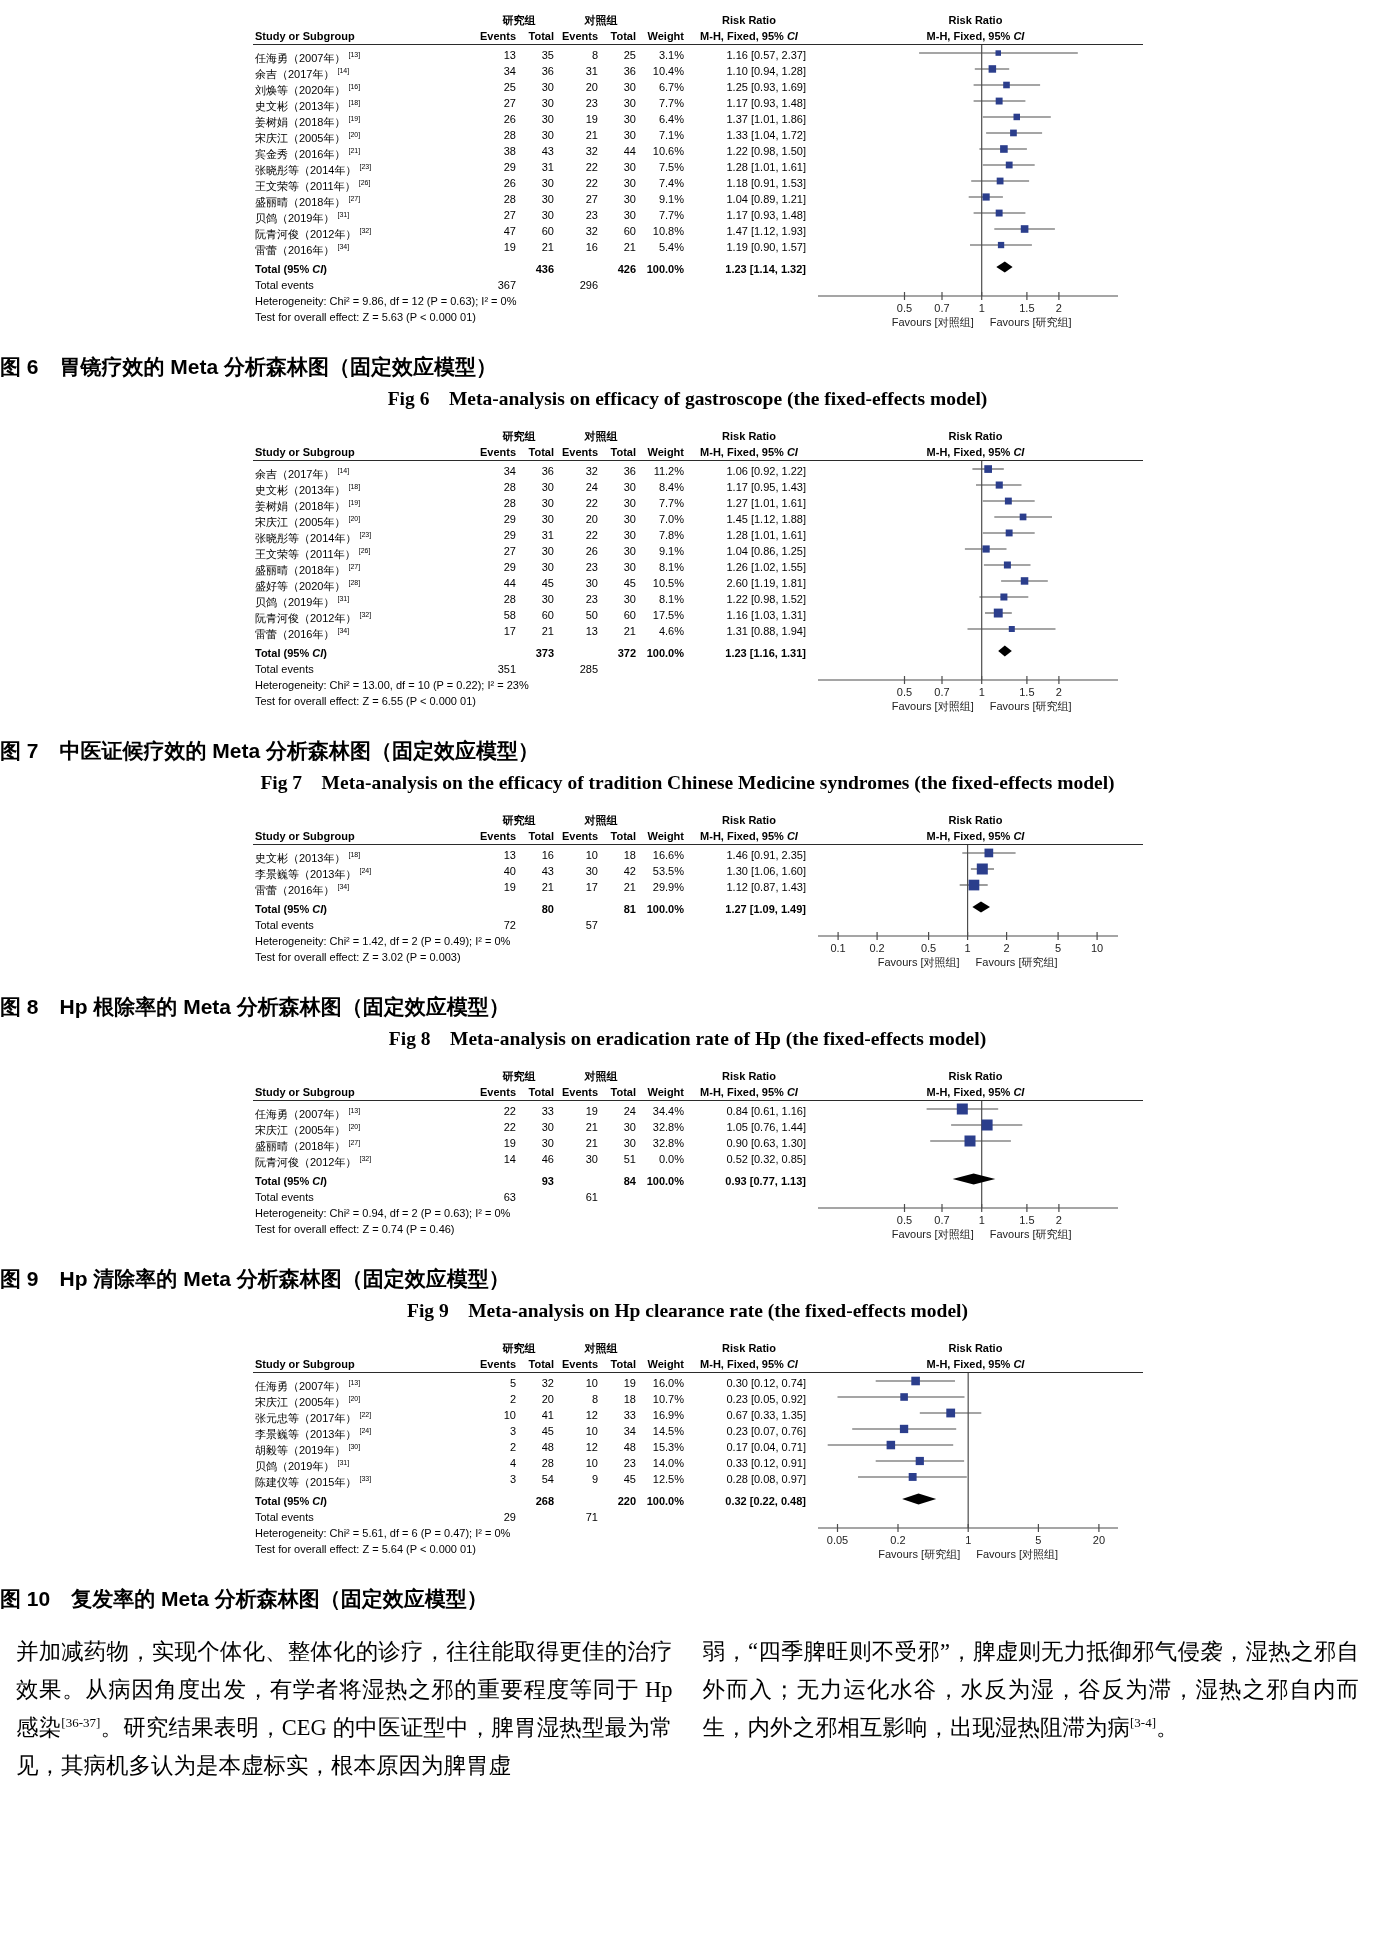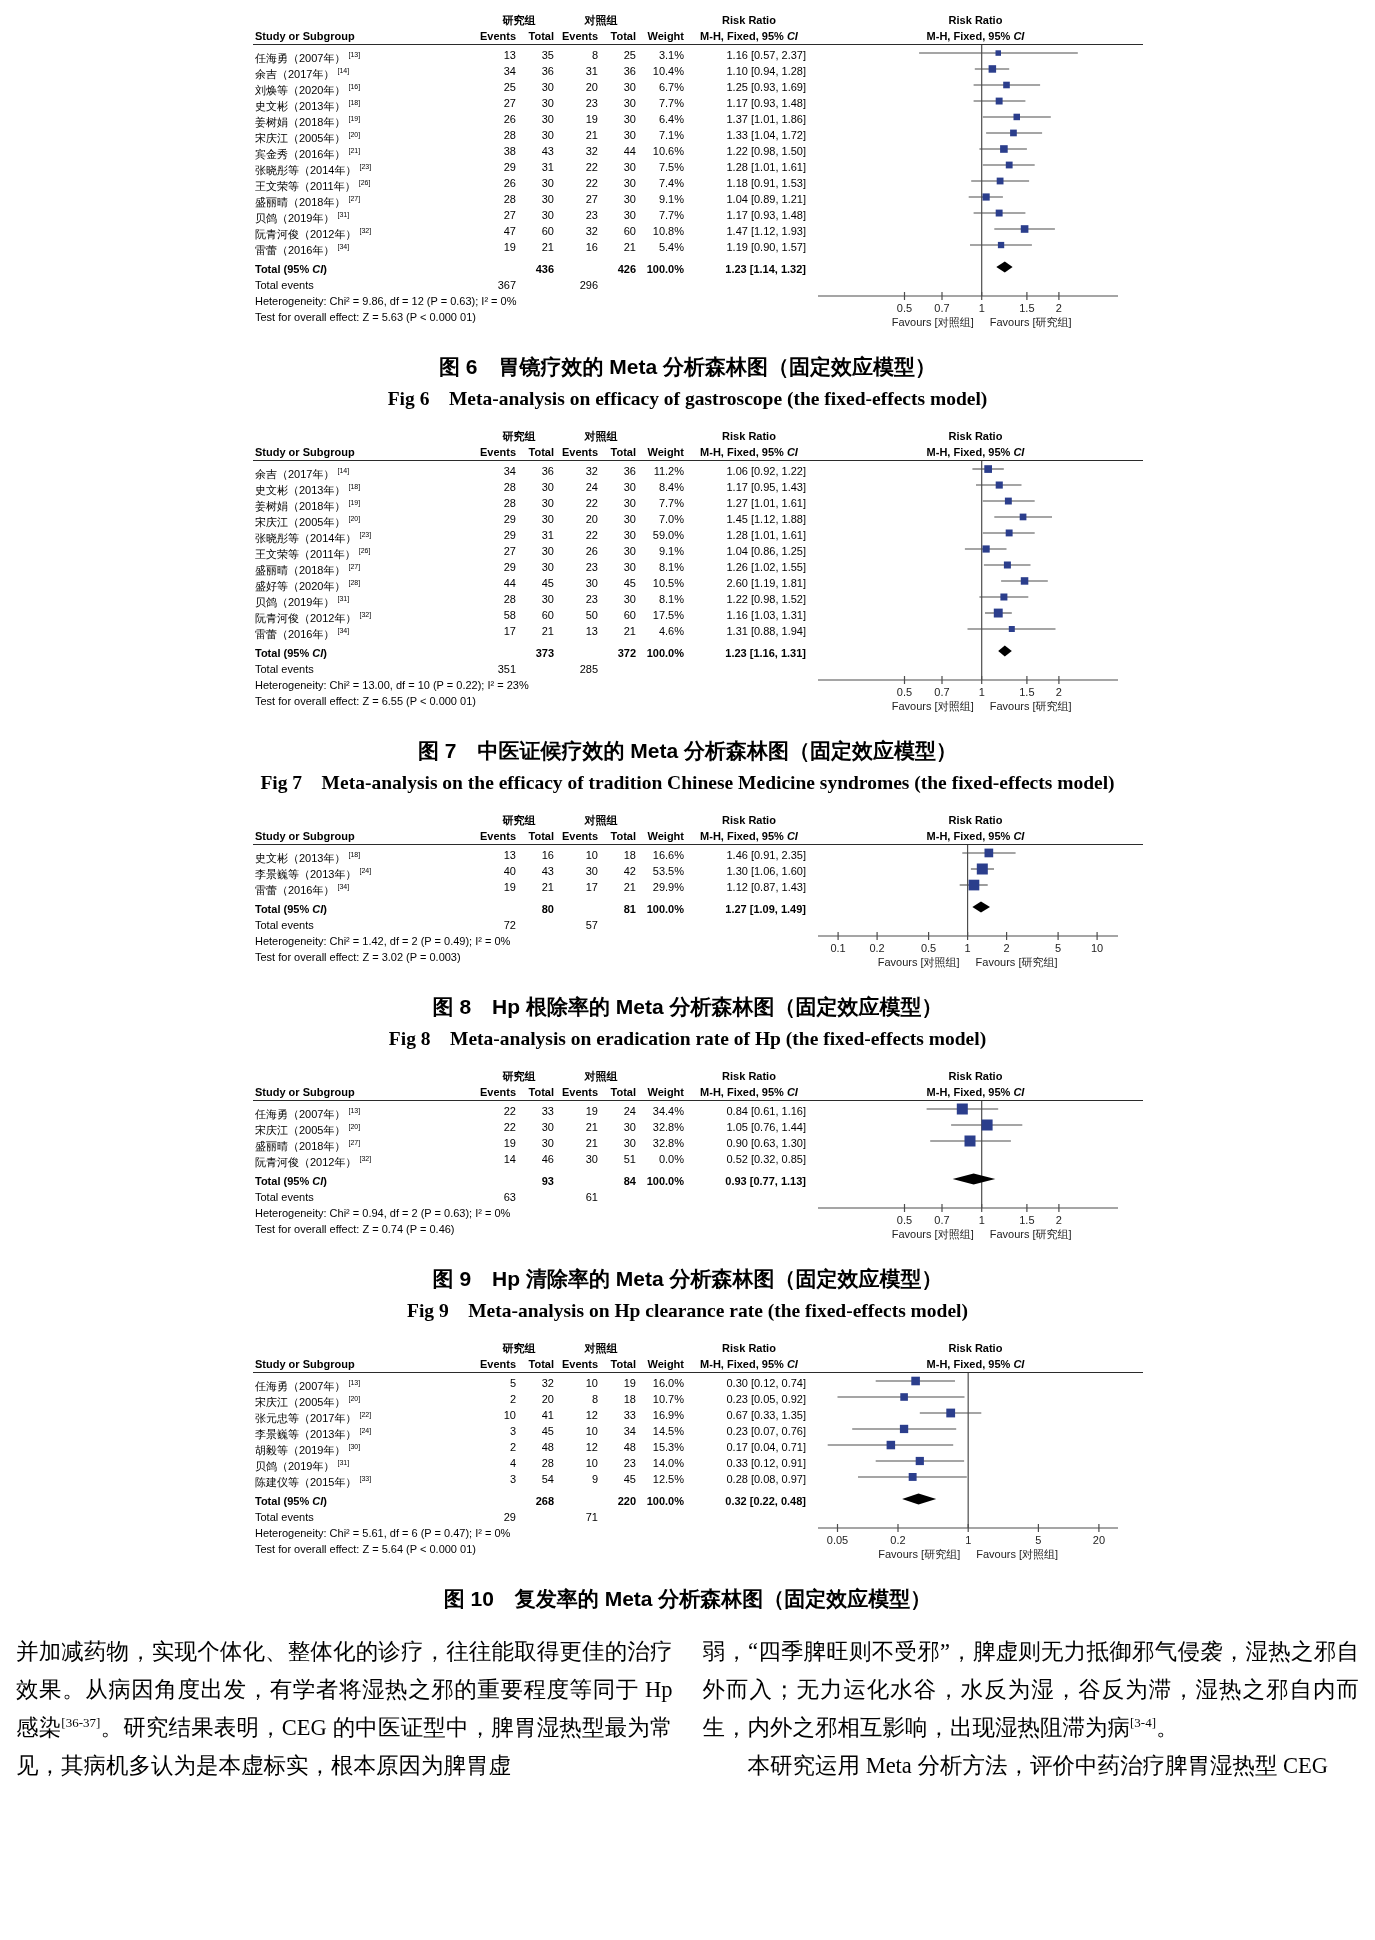--- a/index.html
+++ b/index.html
@@ -18,21 +18,21 @@
   .num { text-align:right; padding-right:6px; }
   .cicol { text-align:right; padding-right:2px; }
   .studycell { padding-left:2px; }
   .studycell sup { font-size:7px; vertical-align:super; }
   .fg-underline { position:absolute; left:0; border-top:1.5px solid #2b2b2b; height:0; }
   .plot-hdr { position:absolute; top:0; text-align:center; font-weight:bold; }
   .plot-hdr div { height:16px; line-height:16px; }
   .fsvg { position:absolute; left:0; top:0; pointer-events:none; }
 
   
-  .cap-zh { text-align:center; font-weight:bold; font-size:21px; margin-top:10px;
+  .cap-zh { text-align:left; font-weight:bold; font-size:21px; margin-top:10px;
             font-family:"Liberation Sans", sans-serif; color:#000; }
   .cap-en { text-align:center; font-weight:bold; font-size:19.5px; margin-top:4px; margin-bottom:16px;
             font-family:"Liberation Serif", serif; color:#000; }
 
   
   .body-cols { display:flex; gap:30px; padding:0 16px; margin-top:20px; }
   .bcol { flex:1; font-family:"Liberation Serif", serif; font-size:22.5px; line-height:38px;
           text-align:justify; color:#000; }
   .bp { text-indent:0; }
   .bp.ind { text-indent:2em; }
@@ -269,21 +269,21 @@
           <div class="num">30</div>
           <div class="num">20</div>
           <div class="num">30</div>
           <div class="num">7.0%</div>
           <div class="cicol">1.45 [1.12, 1.88]</div>
           <div class="studycell">张晓彤等（2014年） <sup>[23]</sup></div>
           <div class="num">29</div>
           <div class="num">31</div>
           <div class="num">22</div>
           <div class="num">30</div>
-          <div class="num">59.0%</div>
+          <div class="num">7.8%</div>
           <div class="cicol">1.28 [1.01, 1.61]</div>
           <div class="studycell">王文荣等（2011年） <sup>[26]</sup></div>
           <div class="num">27</div>
           <div class="num">30</div>
           <div class="num">26</div>
           <div class="num">30</div>
           <div class="num">9.1%</div>
           <div class="cicol">1.04 [0.86, 1.25]</div>
           <div class="studycell">盛丽晴（2018年） <sup>[27]</sup></div>
           <div class="num">29</div>
@@ -696,18 +696,17 @@
       </div>
     <div class="cap-zh">图 10　复发率的 Meta 分析森林图（固定效应模型）</div>
   </section>
 
   <div class="body-cols">
     <div class="bcol">
         <p class="bp"><span>并加减药物，实现个体化、整体化的诊疗，往往能取得更佳的治疗效果。从病因角度出发，有学者将湿热之邪的重要程度等同于 Hp 感染</span><sup>[36-37]</sup><span>。研究结果表明，CEG 的中医证型中，脾胃湿热型最为常见，其病机多认为是本虚标实，根本原因为脾胃虚</span></p>
       </div>
     <div class="bcol">
         <p class="bp"><span>弱，“四季脾旺则不受邪”，脾虚则无力抵御邪气侵袭，湿热之邪自外而入；无力运化水谷，水反为湿，谷反为滞，湿热之邪自内而生，内外之邪相互影响，出现湿热阻滞为病</span><sup>[3-4]</sup><span>。</span></p>
-        <p class="bp ind"><span>本研究运用 Meta 分析方法，评价中药治疗脾胃湿热型 CEG</span></p>
       </div>
   </div>
 
 
 </div>
 
 </body></html>

